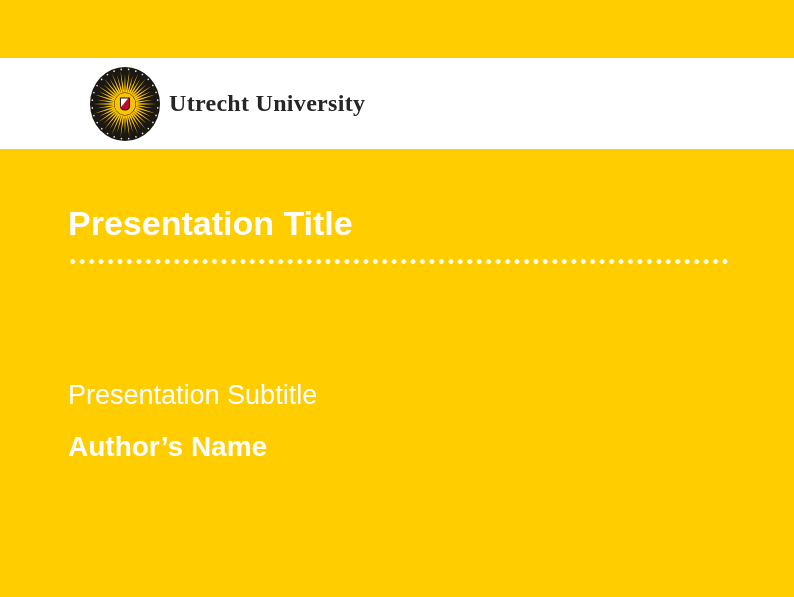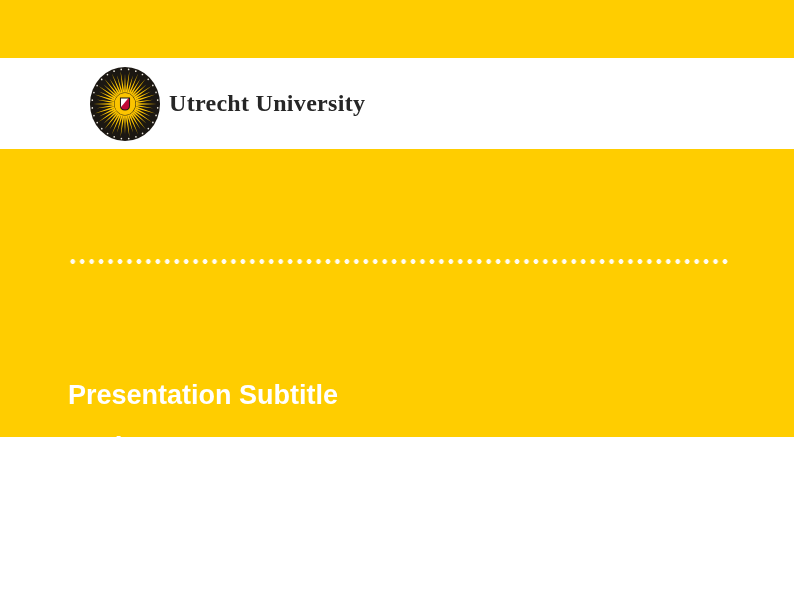--- a/index.html
+++ b/index.html
@@ -7,21 +7,21 @@
     --band-white:#FFFFFF;
     --text-white:#FFFFFF;
     --logo-text:#262626;
     --shield-red:#C00A35;
   }
   *{margin:0;padding:0;box-sizing:border-box;}
   html,body{width:794px;height:597px;overflow:hidden;}
   body{font-family:"Liberation Sans", sans-serif;}
   .slide{
     position:relative;
-    width:794px;height:437px;
+    width:794px;height:597px;
     background:var(--brand-yellow,#FFCD00);
   }
   .logo-band{
     position:absolute;left:0;top:58px;
     width:794px;height:91px;
     background:var(--band-white,#fff);
     display:flex;align-items:center;
   }
   .uu-logo{
     width:70px;height:74px;
@@ -46,21 +46,21 @@
   .dotted{
     position:absolute;left:68px;top:257px;
     width:662px;height:9px;
     background-image:radial-gradient(circle, rgba(255,255,255,0.95) 2.1px, rgba(255,255,255,0) 2.7px);
     background-size:9.46px 9px;
     background-position:left center;
     background-repeat:repeat-x;
   }
   .subtitle{
     position:absolute;left:68px;top:379px;
-    font-size:27px;font-weight:700;line-height:1.2;
+    font-size:27px;font-weight:400;line-height:1.2;
     color:var(--text-white,#fff);
     white-space:nowrap;
   }
   .author{
     position:absolute;left:68px;top:430px;
     font-size:28px;font-weight:700;line-height:1.2;
     color:var(--text-white,#fff);
     white-space:nowrap;
   }
 </style>
@@ -151,20 +151,21 @@
       <circle cx="0" cy="0" r="15" fill="#FCC400"></circle>
       <g>
         <path d="M -6.5 -8 L 6.5 -8 L 6.5 2 Q 6.5 8 0 8 Q -6.5 8 -6.5 2 Z" fill="#C00A35" stroke="none"></path>
         <path d="M -6.5 -8 L 5 -8 L -6.5 5 Z" fill="#FFFFFF"></path>
         <path d="M -6.5 -8 L 6.5 -8 L 6.5 2 Q 6.5 8 0 8 Q -6.5 8 -6.5 2 Z" fill="none" stroke="#1B1712" stroke-width="1.4"></path>
       </g>
     </svg>
     <span class="logo-text">Utrecht University</span>
   </div>
 
+  <h1 class="title">Presentation Title</h1>
 
   <div class="dotted"></div>
 
   <h2 class="subtitle">Presentation Subtitle</h2>
 
   <p class="author">Author’s Name</p>
 
 </div>
 
 </body></html>

